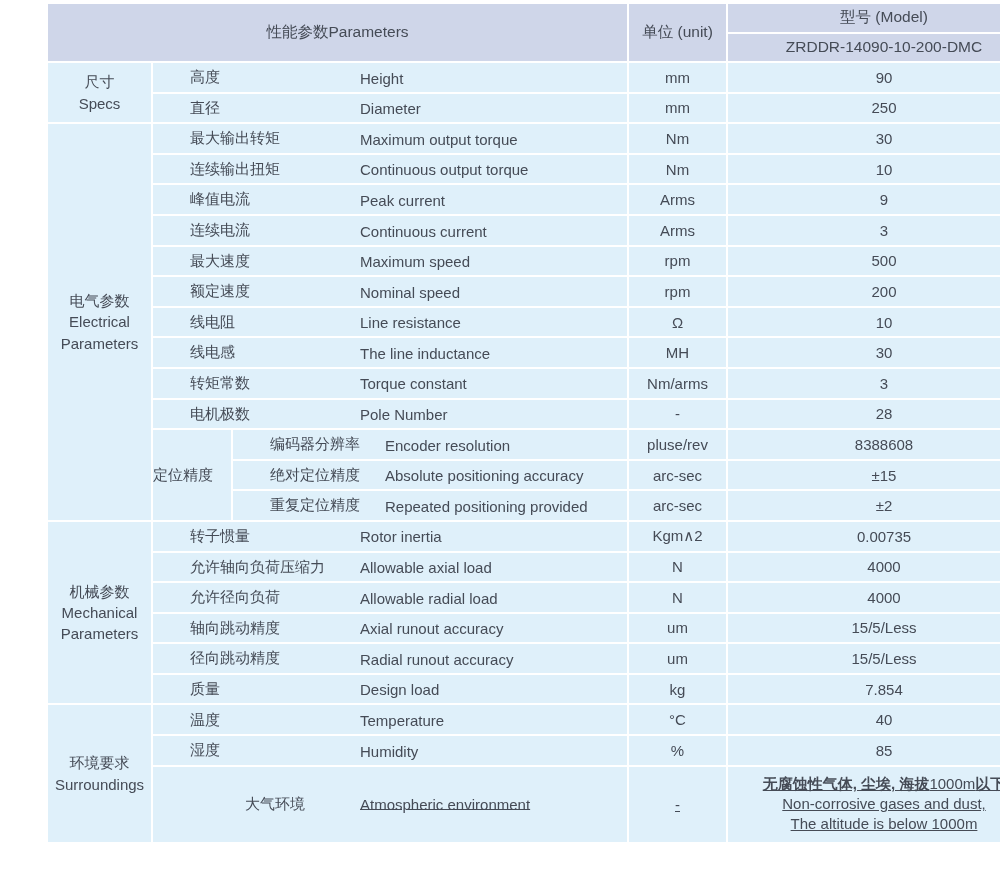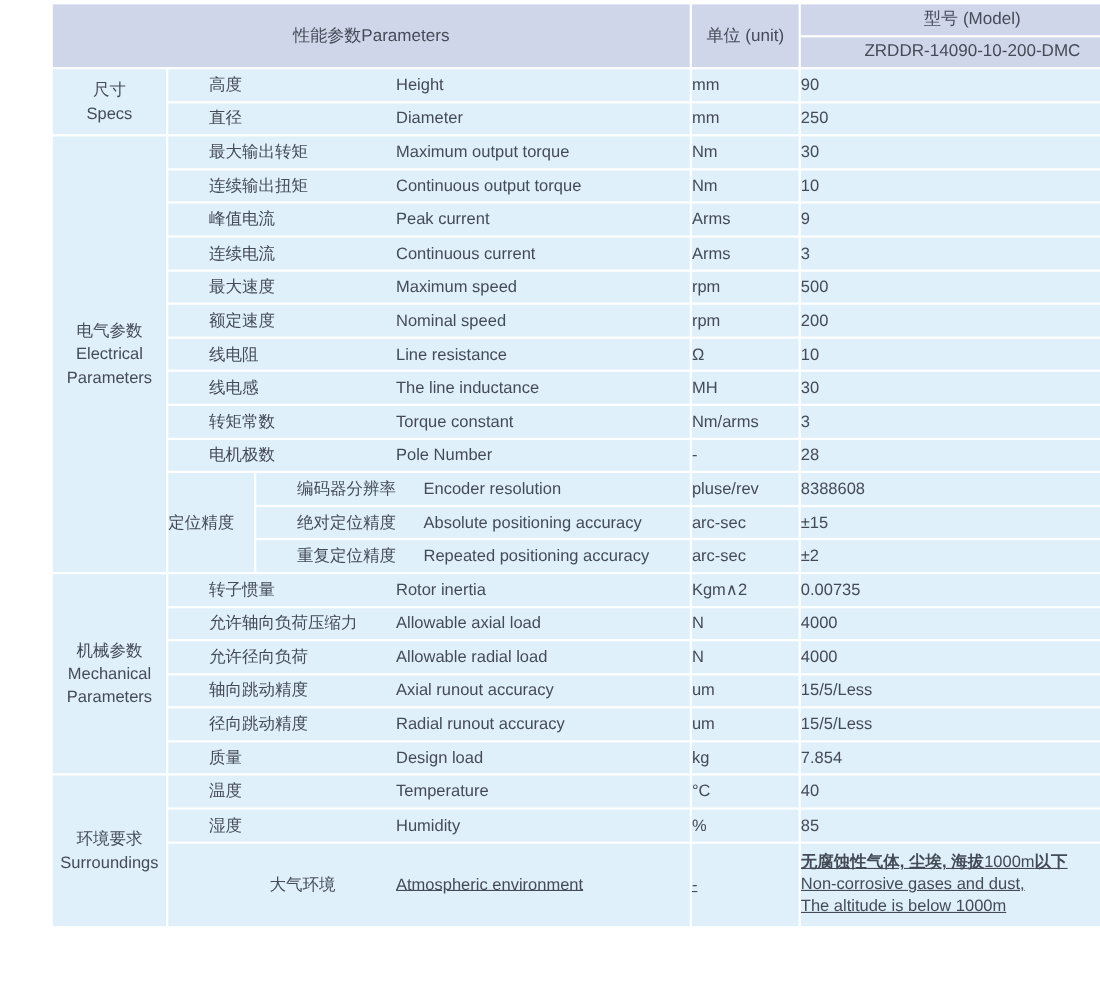--- a/index.html
+++ b/index.html
@@ -50,21 +50,21 @@
     margin-left: 37px;
     width: 170px;
     vertical-align: middle;
   }
   .param-cell.sub .zh {
     width: 115px;
   }
   .param-cell.center-zh .zh { text-align: center; }
   .param-cell .en { vertical-align: middle; }
 
-  .unit-cell, .value-cell { text-align: left; }
+  .unit-cell, .value-cell { text-align: center; }
 
   .value-rich { line-height: 1.32; }
   .value-rich .b { font-weight: 700; }
 
   .footnote { margin: 5px 0 0 4px; }
   .footnote .fn-zh { font-size: 11px; color: #4b4b4b; margin-bottom: 2px; }
   .footnote .fn-en { font-size: 10.5px; color: #565656; }
 </style>
 </head>
 <body>
@@ -163,21 +163,21 @@
           <td class="param-cell sub" colspan="2"><span class="zh">编码器分辨率</span><span class="en">Encoder resolution</span></td>
           <td class="unit-cell">pluse/rev</td>
           <td class="value-cell">8388608</td>
         </tr>
         <tr>
           <td class="param-cell sub" colspan="2"><span class="zh">绝对定位精度</span><span class="en">Absolute positioning accuracy</span></td>
           <td class="unit-cell">arc-sec</td>
           <td class="value-cell">±15</td>
         </tr>
         <tr>
-          <td class="param-cell sub" colspan="2"><span class="zh">重复定位精度</span><span class="en">Repeated positioning accuracy</span></td>
+          <td class="param-cell sub" colspan="2"><span class="zh">重复定位精度</span><span class="en">Repeated positioning provided</span></td>
           <td class="unit-cell">arc-sec</td>
           <td class="value-cell">±2</td>
         </tr>
         <tr>
           <td class="section-cell" rowspan="6">
             <div>机械参数</div>
             <div>Mechanical Parameters</div>
           </td>
           <td class="param-cell" colspan="3"><span class="zh">转子惯量</span><span class="en">Rotor inertia</span></td>
           <td class="unit-cell">Kgm∧2</td>

